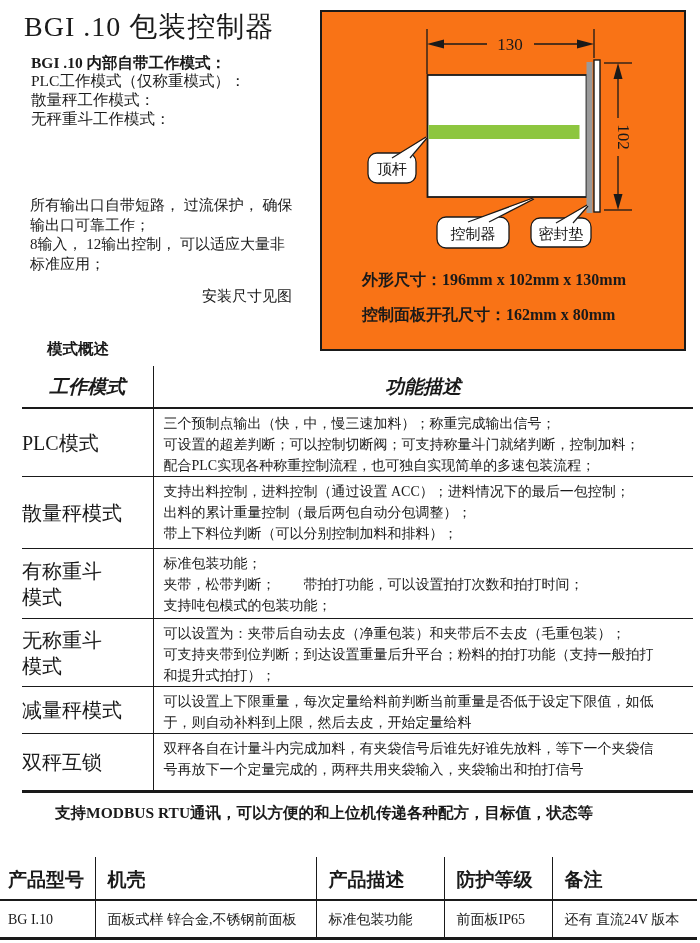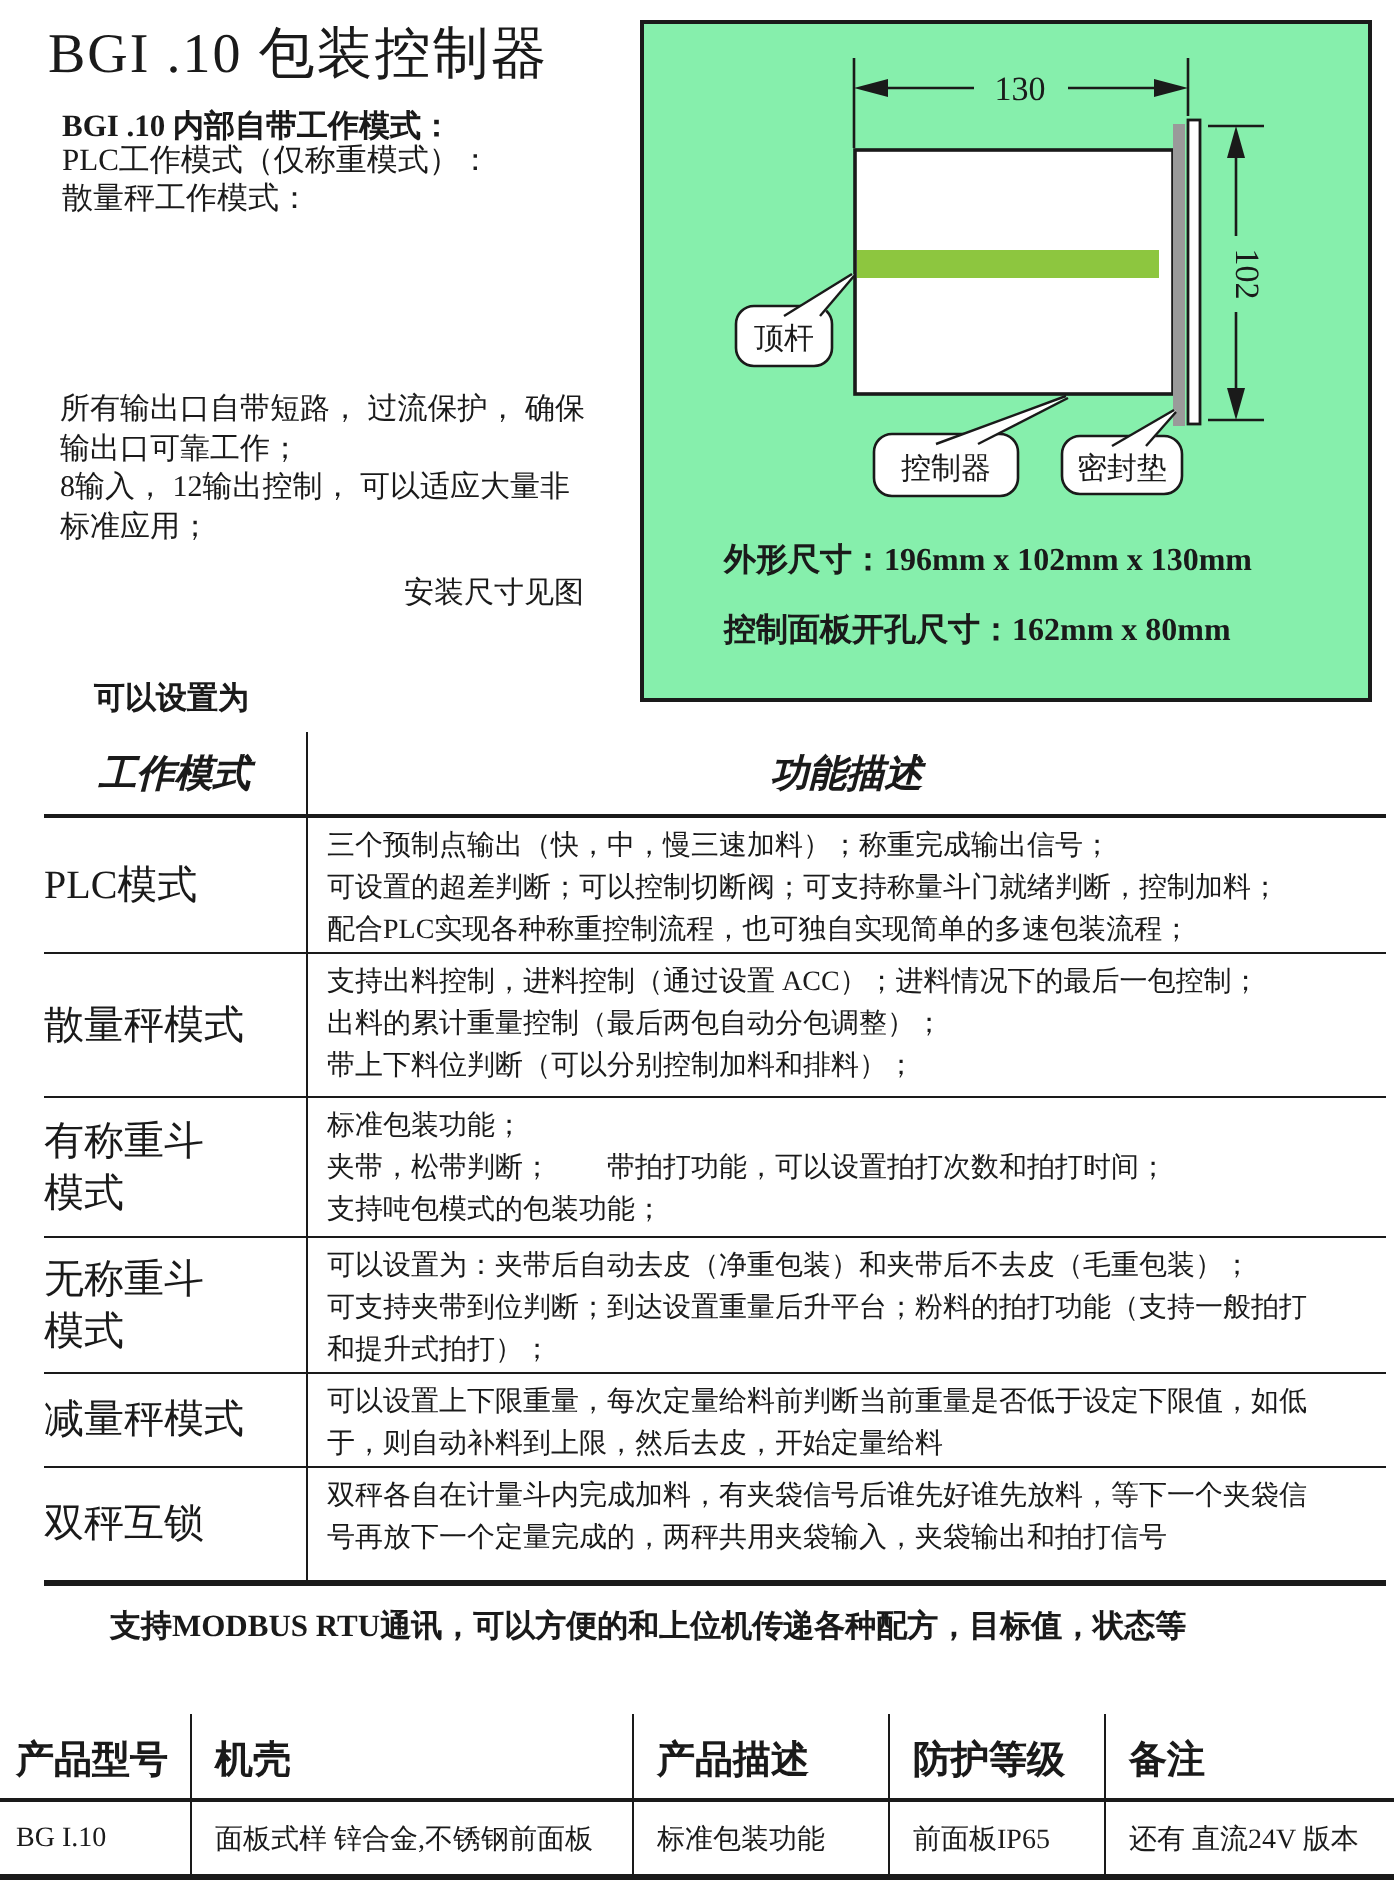--- a/index.html
+++ b/index.html
@@ -11,21 +11,21 @@
   
   .page-title { left:24px; top:8px; font-size:28px; letter-spacing:1px; }
   .intro-heading { left:31px; top:53px; font-size:15.5px; font-weight:bold; }
   .intro-modes { left:31px; top:72px; font-size:15.5px; line-height:18.8px; }
   .intro-notes { left:30px; top:196px; width:296px; font-size:15px; line-height:19.5px; }
   .intro-note + .intro-note { margin-top:0; }
   .see-figure { left:30px; top:287px; width:262px; text-align:right; font-size:15px; }
   .section-label { left:47px; top:339px; font-size:15.5px; font-weight:bold; }
 
   
-  .diagram-box { left:320px; top:10px; width:366px; height:341px; border:2px solid #1a1a1a; background:#86efac;padding-left:13px; }
+  .diagram-box { left:320px; top:10px; width:366px; height:341px; border:2px solid #1a1a1a; background:#f97316;padding-left:13px; }
   .diagram-box svg { position:absolute; left:0; top:0; }
   .dim-text { position:absolute; left:40px; font-size:16px; font-weight:bold; }
   .dim-text.outline { top:258px; }
   .dim-text.cutout { top:293px; }
   svg text { font-family:"Liberation Serif","DejaVu Serif",serif; fill:#1a1a1a; }
 
   
   .mode-table { left:22px; top:366px; width:671px; border-collapse:collapse; border-bottom:3px solid #1a1a1a; table-layout:fixed; }
   .mode-table th, .mode-table td { border:none; }
   .mode-table .col-name { width:131px; }
@@ -52,29 +52,30 @@
 </head>
 <body>
 
 <div class="abs page-title">BGI .10 包装控制器</div>
 
 <div>
   <div class="abs intro-heading">BGI .10 内部自带工作模式：</div>
   <div class="abs intro-modes">
     <div>PLC工作模式（仅称重模式）：</div>
     <div>散量秤工作模式：</div>
+    <div>无秤重斗工作模式：</div>
   </div>
   <div class="abs intro-notes">
     <div class="intro-note preline">所有输出口自带短路， 过流保护， 确保
 输出口可靠工作；</div>
     <div class="intro-note preline"> 8输入， 12输出控制， 可以适应大量非
 标准应用；</div>
   </div>
   <div class="abs see-figure">安装尺寸见图</div>
-  <div class="abs section-label">可以设置为</div>
+  <div class="abs section-label">模式概述</div>
 </div>
 
 <div class="abs diagram-box">
   <svg width="362" height="337" viewBox="0 0 362 337">
 
     <line x1="105" y1="17" x2="105" y2="62" stroke="#1a1a1a" stroke-width="1.3"></line>
     <line x1="272" y1="17" x2="272" y2="46" stroke="#1a1a1a" stroke-width="1.3"></line>
     <line x1="118" y1="32" x2="165" y2="32" stroke="#1a1a1a" stroke-width="1.3"></line>
     <line x1="212" y1="32" x2="259" y2="32" stroke="#1a1a1a" stroke-width="1.3"></line>
     <polygon points="105,32 122,27.5 122,36.5" fill="#1a1a1a"></polygon>

